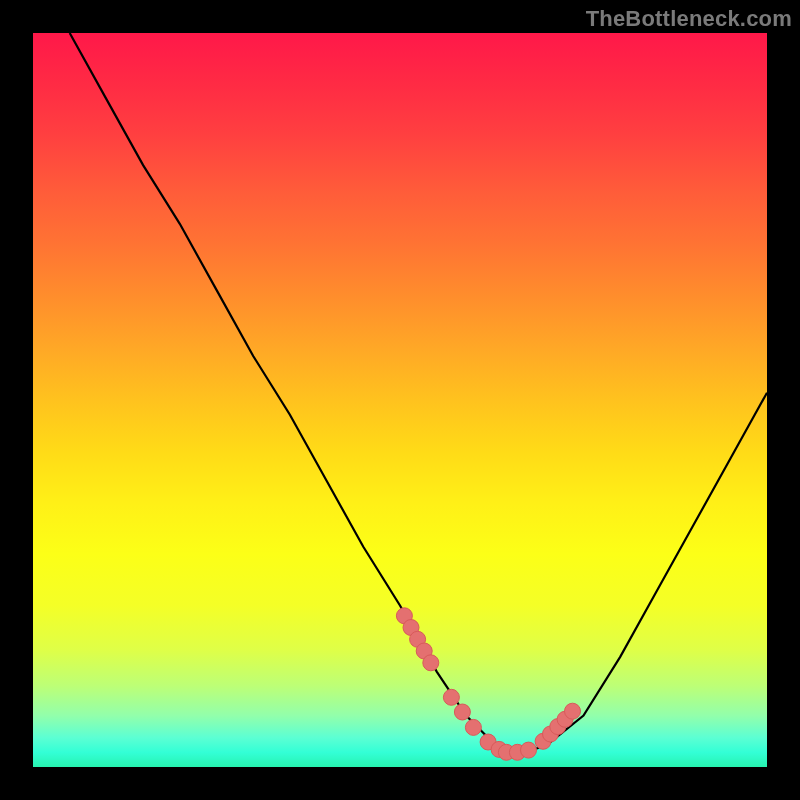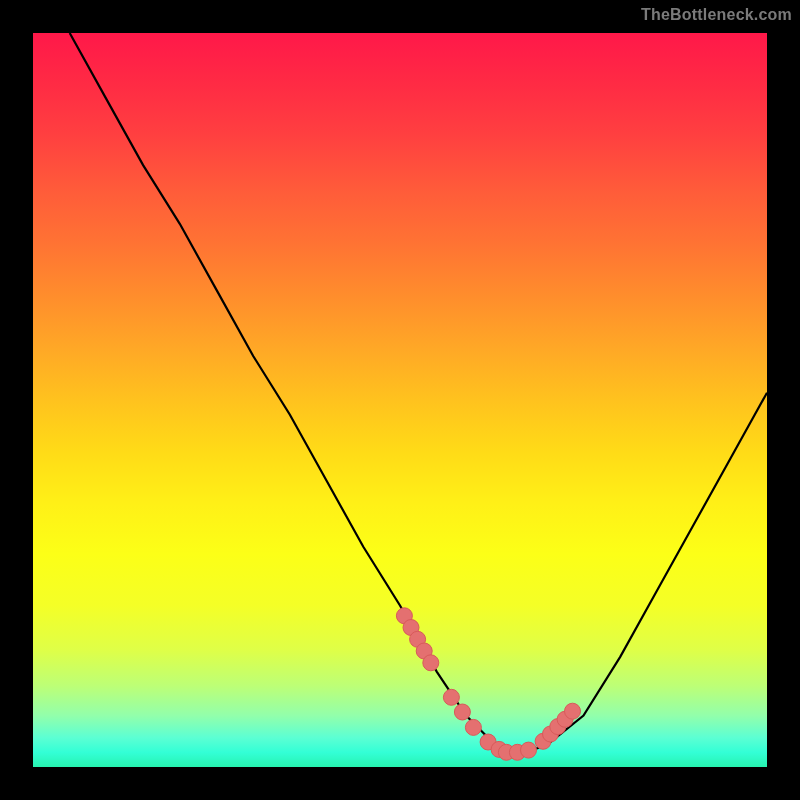--- a/index.html
+++ b/index.html
@@ -41,21 +41,21 @@
       #5cffd3 96%,
       #33ffd6 98%,
       #27f3b0 100%
     );
   }
   .watermark {
     position: absolute;
     top: 6px;
     right: 8px;
     font-family: Arial, Helvetica, sans-serif;
-    font-size: 16px;
+    font-size: 22px;
     font-weight: 600;
     color: #7a7a7a;
     letter-spacing: 0.2px;
   }
   svg.overlay {
     position: absolute;
     left: 33px;
     top: 33px;
     width: 734px;
     height: 734px;

